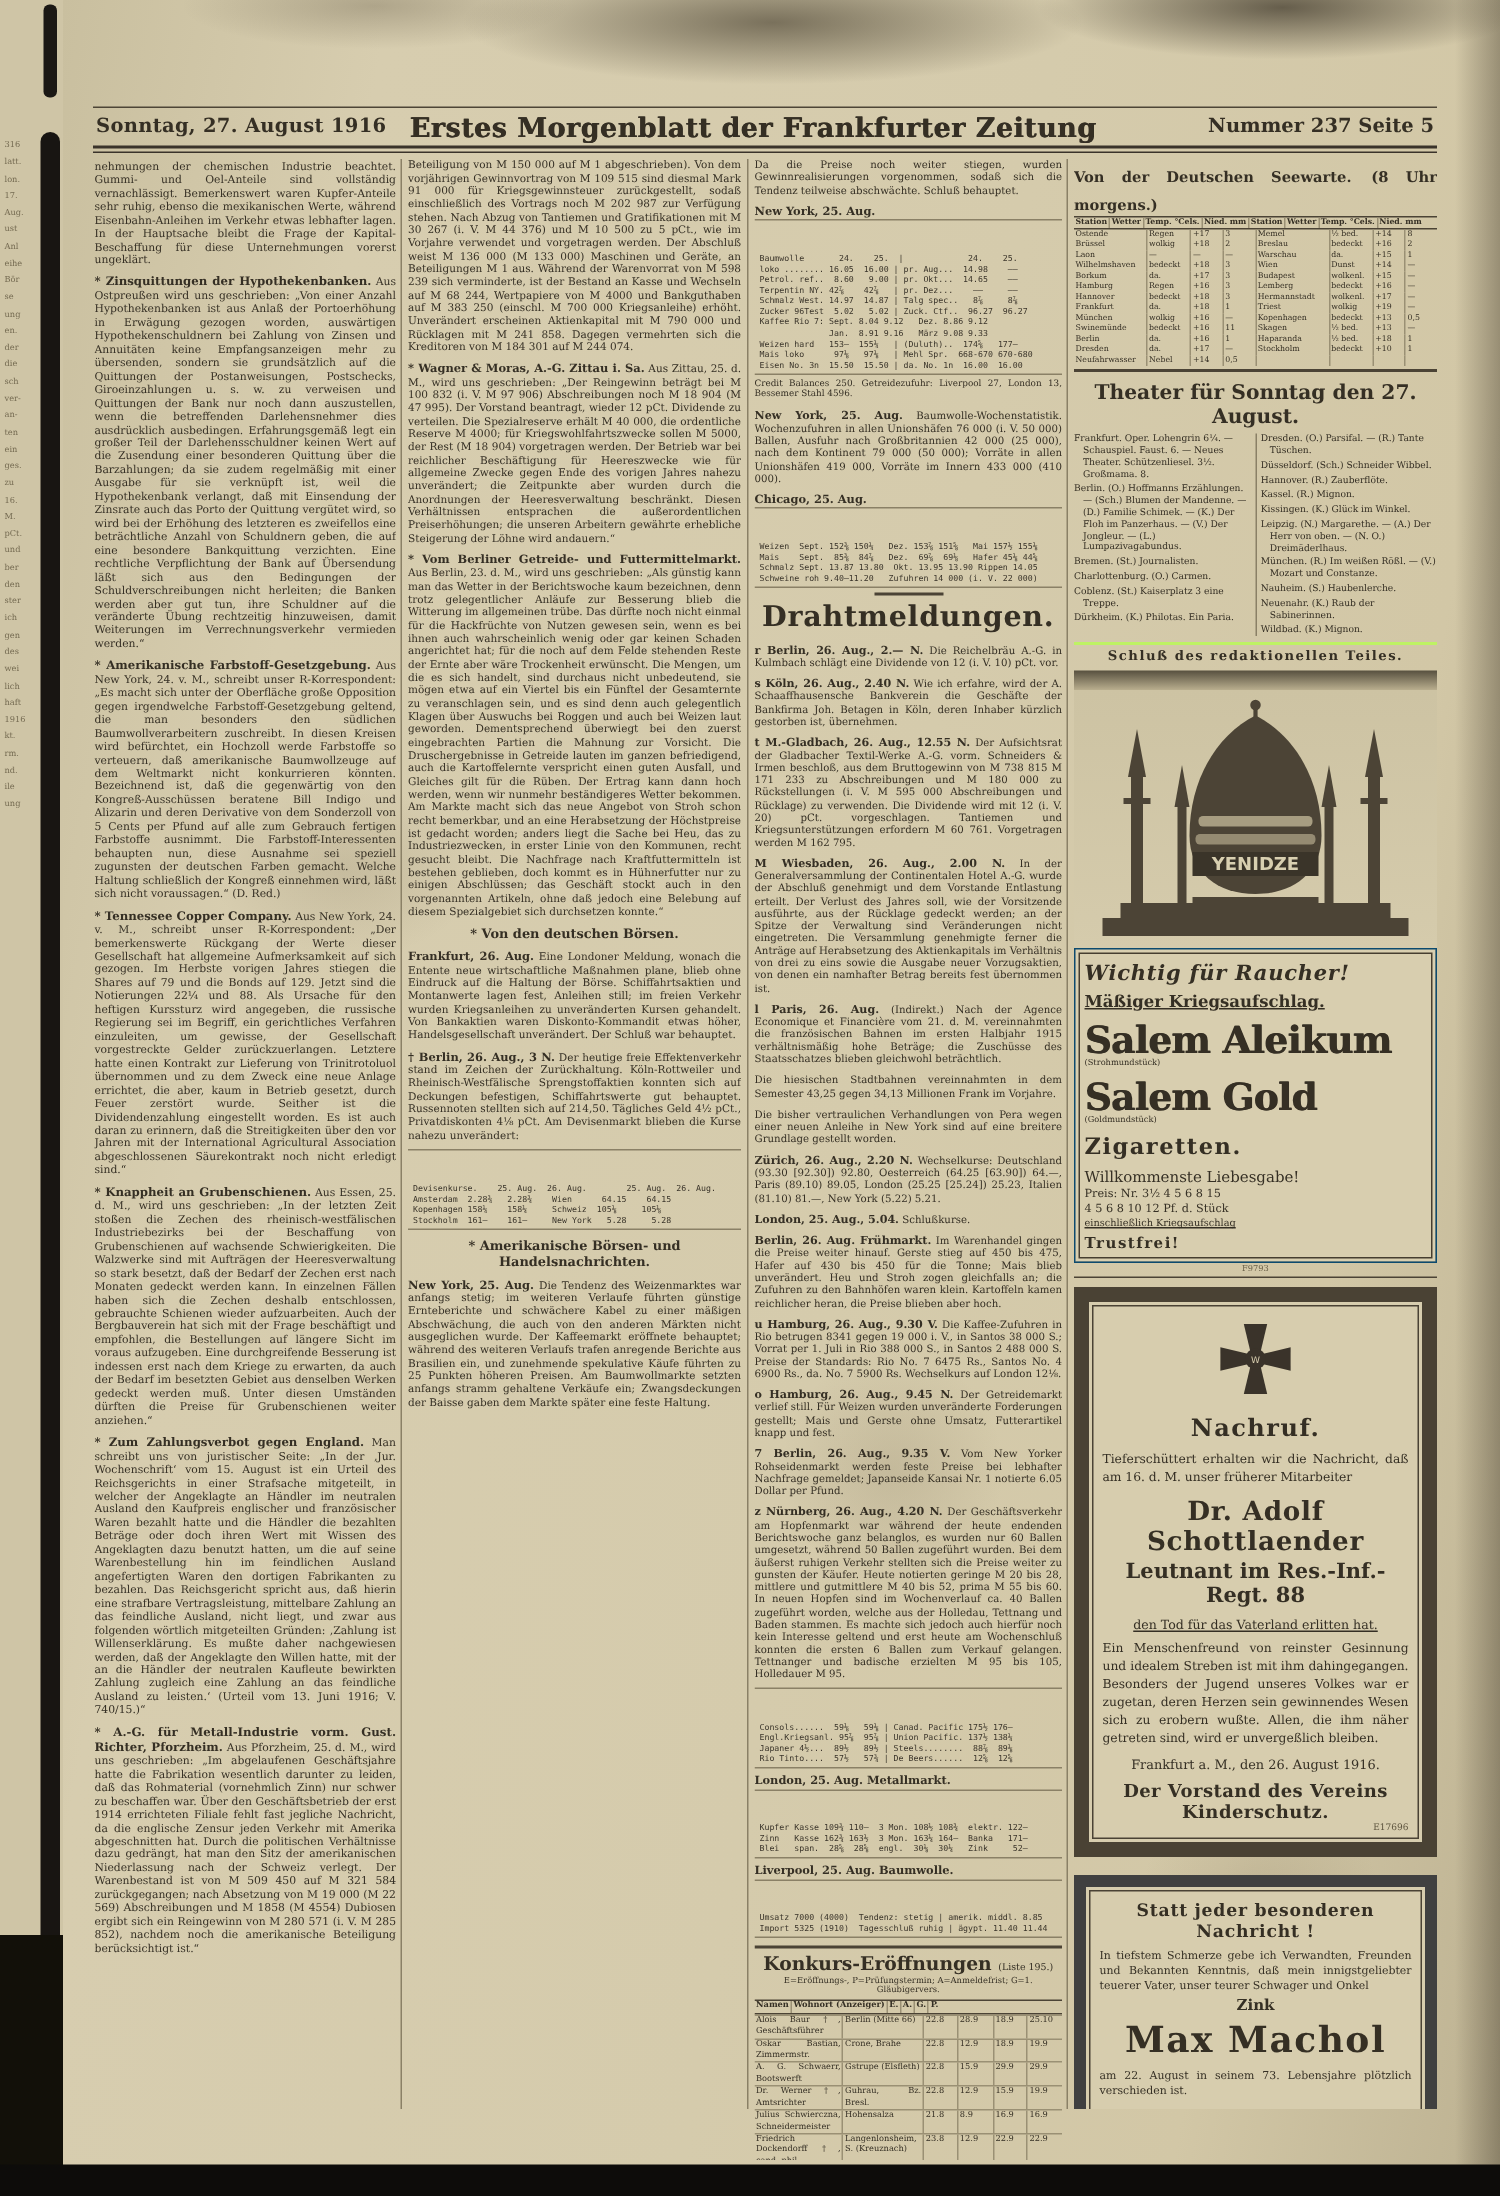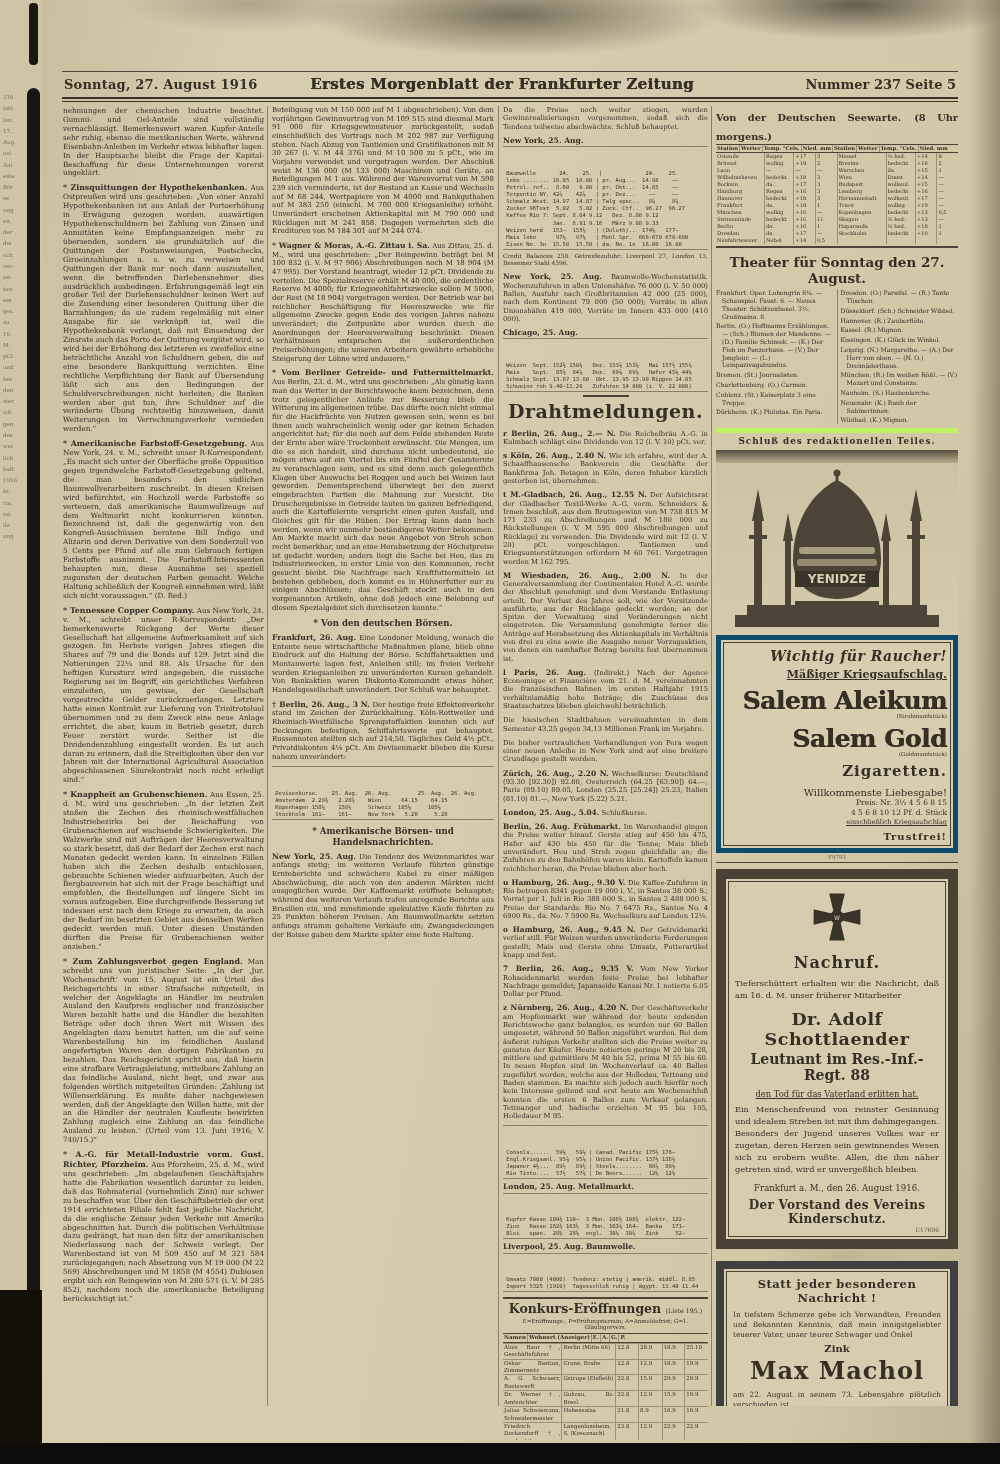--- a/index.html
+++ b/index.html
@@ -19,21 +19,21 @@
   .sliver{position:absolute;left:0;top:0;width:42px;height:1464px;background:#cfc5a6;overflow:hidden;}
   .sliver .frags{padding:92px 0 0 3px;width:24px;font-size:5.5px;line-height:2.05;color:#756b52;word-break:break-all;}
   .gutter{position:absolute;left:27px;top:88px;width:13px;height:1258px;background:#181512;border-radius:7px;}
   .guttertop{position:absolute;left:29px;top:3px;width:9px;height:62px;background:#1b1814;border-radius:4px;}
   .leftdark{position:absolute;left:0;top:1290px;width:42px;height:174px;background:#121009;}
   .bottomdark{position:absolute;left:0;top:1443px;width:1000px;height:21px;background:#0d0c0a;}
   
   .toprule{position:absolute;left:62px;top:71px;width:896px;border-top:1px solid #4d4536;}
   .hdr{position:absolute;left:62px;top:75px;width:896px;height:21px;}
   .hdr .dateline{position:absolute;left:2px;top:2px;font-weight:bold;font-size:13px;letter-spacing:.2px;}
-  .hdr .masthead{position:absolute;left:0;right:16px;text-align:center;top:0;font-weight:bold;font-size:15px;letter-spacing:.3px;text-shadow:.4px 0 0 #352f24;}
+  .hdr .masthead{position:absolute;left:0;right:16px;text-align:center;top:0;font-weight:bold;font-size:18px;letter-spacing:.3px;text-shadow:.4px 0 0 #352f24;}
   .hdr .issue{position:absolute;right:2px;top:2px;font-weight:bold;font-size:13px;}
   .hdrule1{position:absolute;left:62px;top:97px;width:896px;border-top:2px solid #3a332a;}
   .hdrule2{position:absolute;left:62px;top:101px;width:896px;border-top:1px solid #3a332a;}
   
   .col{position:absolute;top:106px;overflow:hidden;text-align:justify;}
   .c1{left:63px;width:201px;height:1306px;font-size:7.2px;line-height:1.24;}
   .c2{left:272px;width:222px;height:1332px;font-size:7px;line-height:1.24;}
   .c3{left:503px;width:205px;height:1334px;font-size:6.8px;line-height:1.22;}
   .c4{left:716px;width:242px;height:1300px;}
   .vr{position:absolute;top:106px;height:1300px;border-left:1px solid #8a8066;}
@@ -62,25 +62,25 @@
   .swtitle{font-weight:bold;font-size:9.8px;}
   .swrow{display:flex;font-size:5.2px;line-height:1.35;}
   .swrow>div{padding:0 1px;overflow:hidden;white-space:nowrap;}
   .swrow>div+div{border-left:1px solid #9a9074;}
   .swhead .swrow{font-weight:bold;border-top:1px solid #4b4335;border-bottom:1px solid #4b4335;text-align:center;white-space:normal;}
   .w0{width:21%}.w1{width:12%}.w2{width:8.5%}.w3{width:8.5%}.w4{width:21%}.w5{width:12%}.w6{width:8.5%}.w7{width:8.5%}
   .theater{margin-top:6px;}
   .thtitle{font-weight:bold;font-size:13.5px;text-align:center;margin:2px 0 3px;}
   .thlist{column-count:2;column-gap:7px;column-rule:1px solid #8a8066;font-size:6.1px;line-height:1.28;text-align:left;}
   .thlist div{margin:0 0 2px;padding-left:6px;text-indent:-6px;break-inside:avoid;}
-  .schluss{font-weight:bold;font-size:8.8px;text-align:center;border-top:5px solid #bef264;margin-top:4px;padding:3px 0 2px;letter-spacing:1px;}
+  .schluss{font-weight:bold;font-size:8.8px;text-align:center;border-top:2px solid #bef264;margin-top:4px;padding:3px 0 2px;letter-spacing:1px;}
   .phototop{height:13px;background:linear-gradient(#57503f,#b9ae8e);margin-top:2px;}
   .domewrap{text-align:center;background:linear-gradient(#cdc3a3,#d5cbac);}
-  .salem{border:5px solid #0c4a6e;box-shadow:inset 0 0 0 2px #d9cfb0,inset 0 0 0 3px #463e30;background:#d8ceaf;
-         text-align:right;padding:8px 6px 6px;}
+  .salem{border:1px solid #0c4a6e;box-shadow:inset 0 0 0 2px #d9cfb0,inset 0 0 0 3px #463e30;background:#d8ceaf;
+         text-align:left;padding:8px 6px 6px;}
   .salem .l1{font-size:14px;font-style:italic;font-weight:bold;letter-spacing:.5px;}
   .salem .l2{font-size:11px;font-weight:bold;text-decoration:underline;margin-top:4px;}
   .salem .brand{font-size:25px;font-weight:bold;letter-spacing:-.5px;line-height:1;margin-top:7px;text-shadow:.5px 0 0 #352f24;}
   .salem .sub{font-size:5.5px;margin-top:0;}
   .salem .prod{font-size:15px;font-weight:bold;margin-top:5px;letter-spacing:1px;}
   .salem .gift{font-size:10px;margin-top:7px;}
   .salem .price{font-size:7.5px;line-height:1.35;}
   .salem .incl{font-size:6.5px;text-decoration:underline;}
   .salem .trust{font-size:10px;font-weight:bold;margin-top:5px;letter-spacing:1px;}
   .adcode{font-size:5.5px;text-align:center;color:#6b6149;margin:1px 0 2px;}

